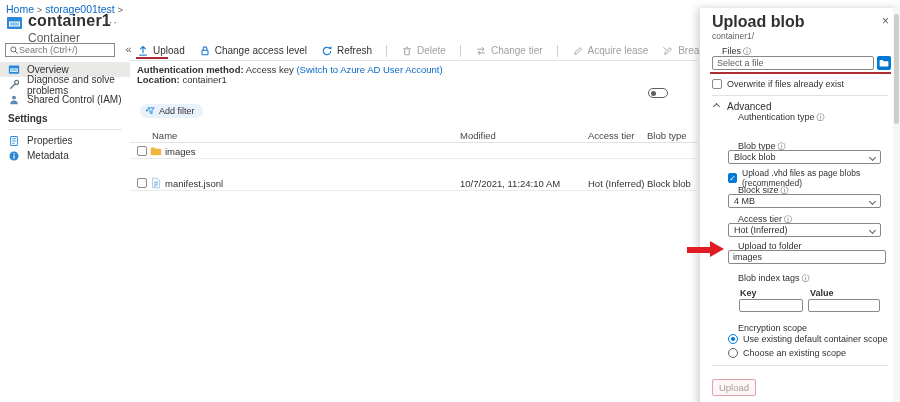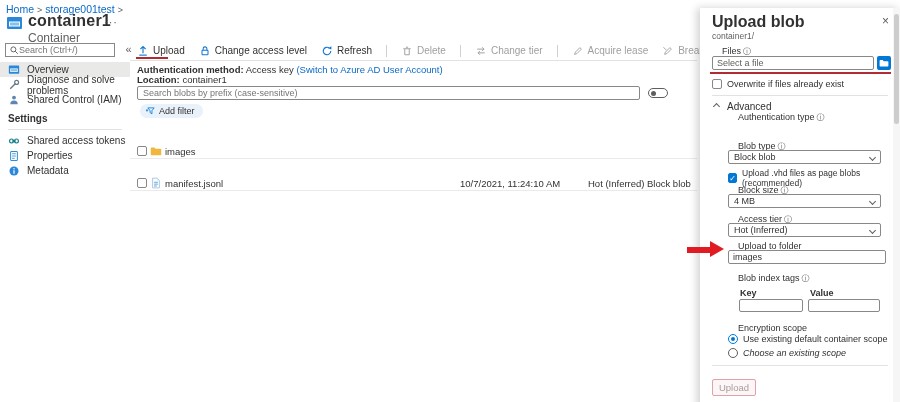--- a/index.html
+++ b/index.html
@@ -278,30 +278,20 @@
             <path d="M3 13.5 a5 5 0 0 1 10 0 Z" fill="#5b87b0"></path>
           </svg>
         </span>
       <span>Shared Control (IAM)</span>
     </div>
     <div class="side-section">Settings</div>
     <div class="side-divider"></div>
     <div class="side-item">
       <span class="side-icon">
           <svg width="12" height="12" viewBox="0 0 16 16">
-            <circle cx="4.7" cy="8" r="2.6" fill="none" stroke="#0a7d86" stroke-width="1.5"></circle>
-            <circle cx="11.3" cy="8" r="2.6" fill="none" stroke="#0a7d86" stroke-width="1.5"></circle>
-            <line x1="5.5" y1="8" x2="10.5" y2="8" stroke="#0a7d86" stroke-width="1.5"></line>
-          </svg>
-        </span>
-      <span>Shared access tokens</span>
-    </div>
-    <div class="side-item">
-      <span class="side-icon">
-          <svg width="12" height="12" viewBox="0 0 16 16">
             <rect x="3.5" y="2" width="9" height="12" rx="0.5" fill="#fff" stroke="#2b88d8" stroke-width="1.3"></rect>
             <line x1="5.5" y1="5" x2="10.5" y2="5" stroke="#2b88d8" stroke-width="1.1"></line>
             <line x1="5.5" y1="8" x2="10.5" y2="8" stroke="#2b88d8" stroke-width="1.1"></line>
             <line x1="5.5" y1="11" x2="9" y2="11" stroke="#2b88d8" stroke-width="1.1"></line>
           </svg>
         </span>
       <span>Properties</span>
     </div>
     <div class="side-item">
       <span class="side-icon">
@@ -319,38 +309,41 @@
     <div class="auth-line">
       <b>Authentication method:</b>
       <span>Access key</span>
       <span class="link">(Switch to Azure AD User Account)</span>
     </div>
     <div class="loc-line">
       <b>Location:</b>
       <span>container1</span>
     </div>
 
-    <div class="blob-search">
-      <input placeholder="Search blobs by prefix (case-sensitive)" style="">
-    </div>
     <div class="toggle">
         <span class="knob"></span>
       </div>
 
     <div class="add-filter">
       <span>
           <svg width="10" height="10" viewBox="0 0 16 16">
             <path d="M3 3 H13 L9.5 7.5 V12.5 L6.5 10.5 V7.5 Z" fill="none" stroke="#0078d4" stroke-width="1.3"></path>
             <line x1="1.5" y1="5" x2="1.5" y2="9" stroke="#0078d4" stroke-width="1.2"></line>
             <line x1="-0.5" y1="7" x2="3.5" y2="7" stroke="#0078d4" stroke-width="1.2"></line>
           </svg>
         </span>
       <span>Add filter</span>
     </div>
 
+    <div class="tbl-header">
+      <span class="c-name-h">Name</span>
+      <span class="c-mod">Modified</span>
+      <span class="c-tier">Access tier</span>
+      <span class="c-btype">Blob type</span>
+    </div>
 
     <div class="tbl-row" style="top:82px;">
       <span class="row-cb cb"></span>
       <span class="row-icon">
           <svg width="12" height="12" viewBox="0 0 16 16">
             <path d="M1 4.2 a1 1 0 0 1 1 -1 h4 l1.5 1.8 H14 a1 1 0 0 1 1 1 v6.5 a1 1 0 0 1 -1 1 H2 a1 1 0 0 1 -1 -1 Z" fill="#efb73e"></path>
           </svg>
         </span>
       <span class="row-name">images</span>
       <span class="c-mod"></span>
@@ -448,21 +441,21 @@
     <div class="tags-head" style="left:40px; top:280px;">Key</div>
     <div class="tags-head" style="left:110px; top:280px;text-align:right;">Value</div>
     <input class="pinput" style="left: 39px; top: 291px; width: 64px; height: 13px;">
     <input class="pinput" style="left: 108px; top: 291px; width: 72px; height: 13px;">
 
     <div class="plabel" style="left:28px; top:315px;">Encryption scope</div>
     <div class="chk-row" style="left:28px; top:326px;">
       <span class="radio sel"></span>
       <span>Use existing default container scope</span>
     </div>
-    <div class="chk-row" style="left:28px; top:340px;font-style:italic;">
+    <div class="chk-row" style="left:28px; top:340px;">
       <span class="radio"></span>
       <span>Choose an existing scope</span>
     </div>
 
     <div class="pdivider" style="top:357px;"></div>
     <div class="upload-btn">Upload</div>
 
     <div class="scrollbar">
       <div class="scroll-thumb"></div>
     </div>

